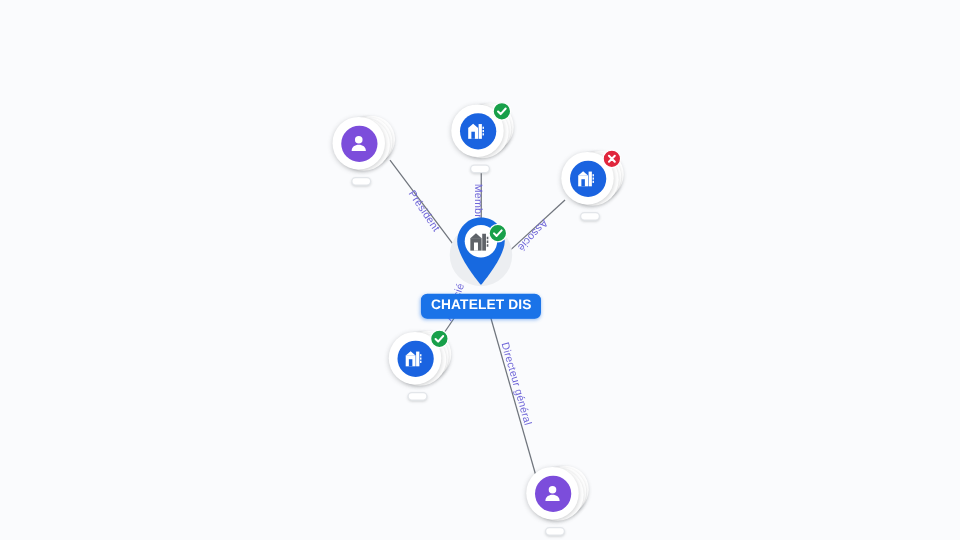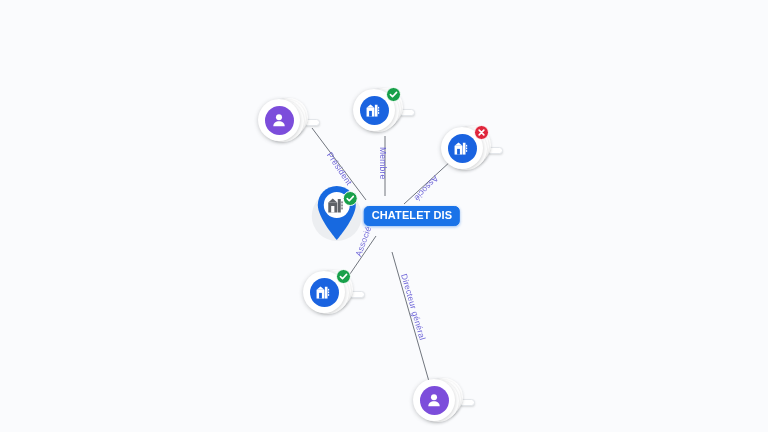--- a/index.html
+++ b/index.html
@@ -24,20 +24,21 @@
     position: absolute;
     left: 0; top: 0;
     width: 768px;
     height: 432px;
     pointer-events: none;
   }
   .node {
     position: absolute;
     transform: translate(-50%, -50%);
     display: flex;
+    flex-direction: column;
     align-items: center;
     cursor: pointer;
   }
   
   .icon-stack {
     position: relative;
     width: 46px;
     height: 46px;
   }
   .stack-card {

